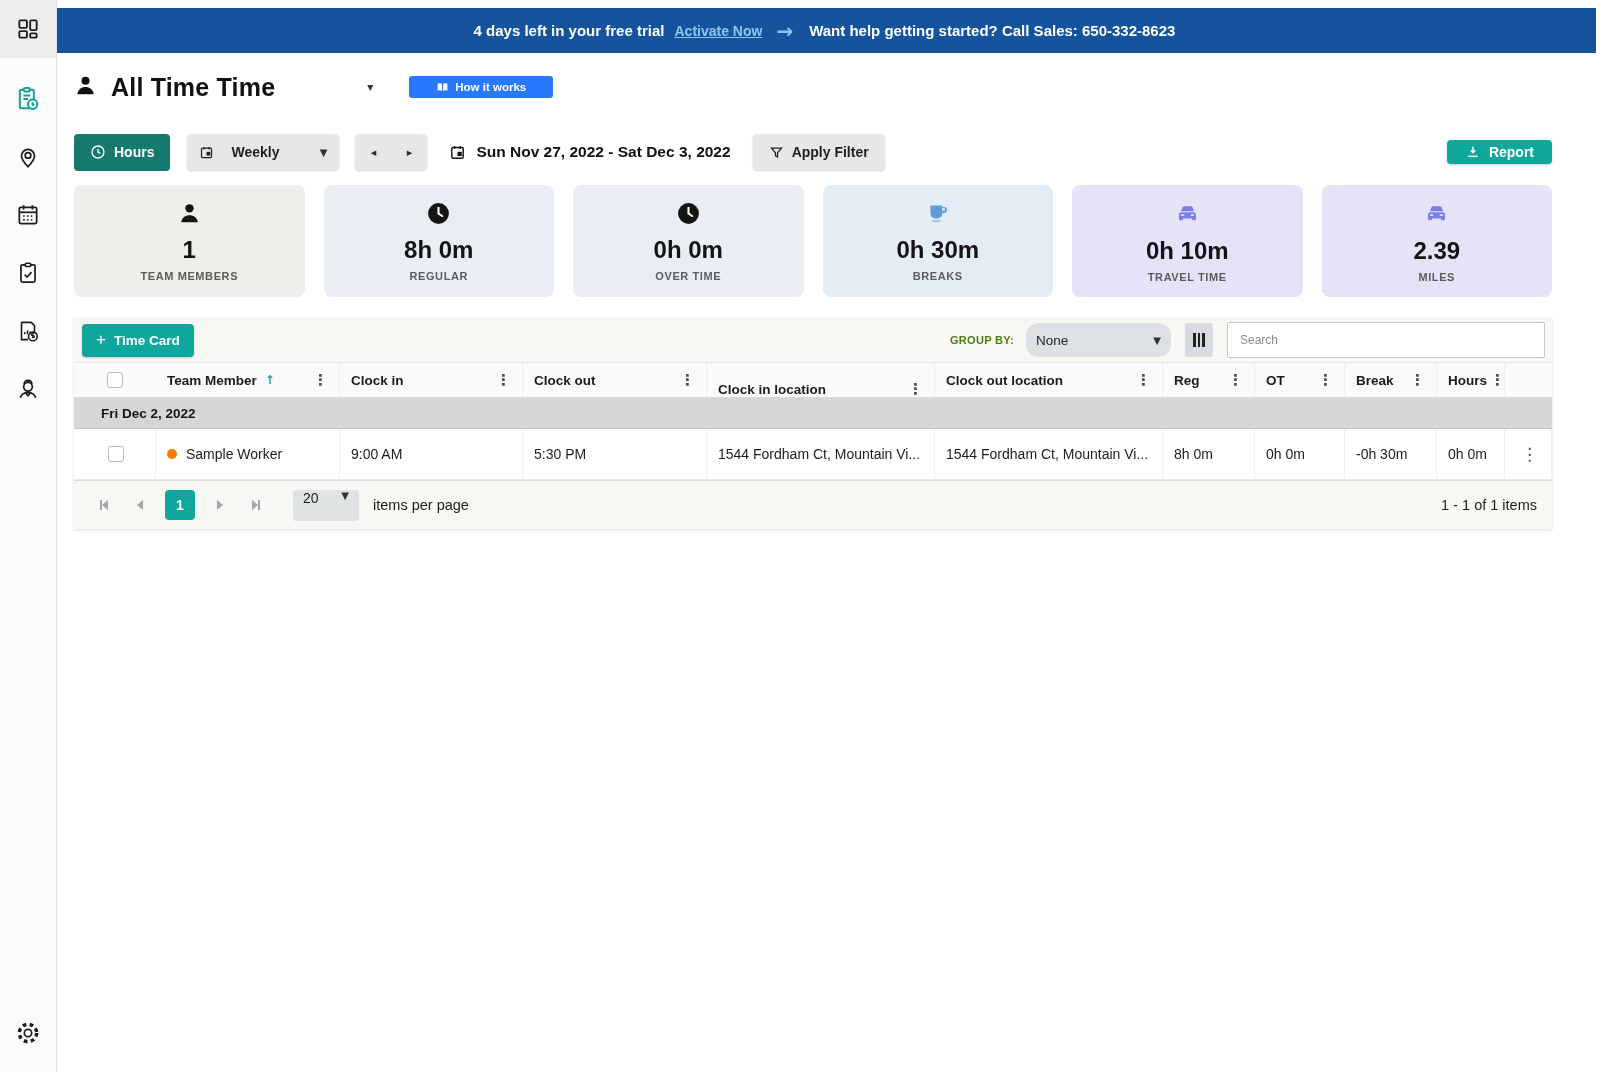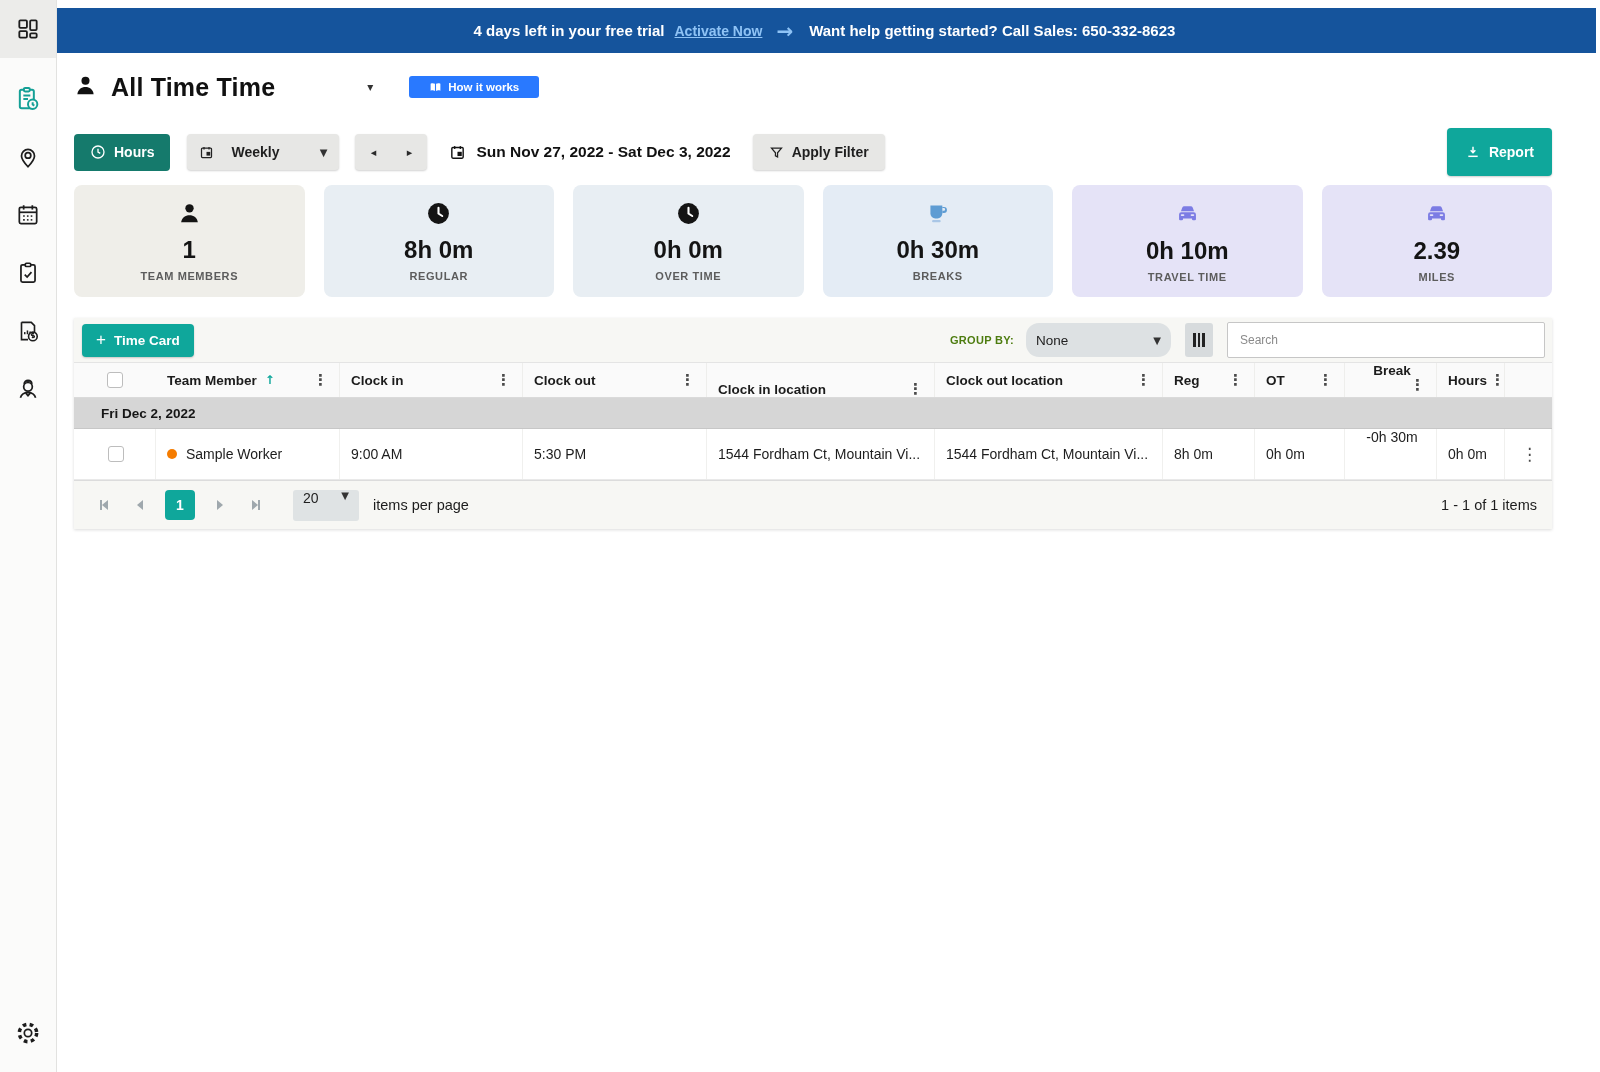--- a/index.html
+++ b/index.html
@@ -19,36 +19,36 @@
             display:flex; align-items:center; justify-content:center; font-size:15px; font-weight:bold; }
   .banner a.activate { color:#8fc3f5; font-weight:bold; text-decoration:underline; margin-left:10px; font-size:14px; cursor:pointer; }
   .banner .arrow { color:#8fc3f5; font-size:20px; margin:0 16px 0 14px; font-family:"DejaVu Sans",sans-serif; }
 
   
   .title-row { position:absolute; left:74px; top:68px; height:38px; display:flex; align-items:center; }
   .title-person { margin-right:14px; }
   .page-title { font-size:25px; font-weight:bold; color:#111; letter-spacing:0.2px; }
   .title-caret { margin-left:92px; font-size:12px; color:#333; font-family:"DejaVu Sans",sans-serif; cursor:pointer; }
   .hiw-badge { margin-left:36px; background:#2979ff; color:#fff; font-size:11.5px; font-weight:bold; height:22px;
-               display:flex; align-items:center; gap:6px; padding:0 20px; border-radius:3px; cursor:pointer; }
+               display:flex; align-items:center; gap:6px; padding:0 27px; border-radius:3px; cursor:pointer; }
 
   
   .toolbar { position:absolute; left:74px; top:133px; width:1478px; height:38px; display:flex; align-items:center; }
   .btn { display:flex; align-items:center; gap:8px; height:36px; border:none; border-radius:4px; font-weight:bold;
          font-size:14px; cursor:pointer; font-family:inherit; }
   .btn-hours { background:#157a6c; color:#fff; padding:0 16px; height:37px; }
   .btn-gray { background:#e7e7e5; color:#1f1f1f; box-shadow:0 1px 2px rgba(0,0,0,0.18); }
   .sel-weekly { width:152px; margin-left:17px; padding:0 12px; justify-content:flex-start; }
   .sel-weekly .caret { margin-left:auto; }
   .caret { font-size:10px; color:#333; font-family:"DejaVu Sans",sans-serif; }
   .nav-arrows { margin-left:16px; width:72px; justify-content:center; gap:0; }
   .nav-arrows span { width:36px; text-align:center; font-size:11px; color:#2b2b2b; font-family:"DejaVu Sans",sans-serif; }
   .date-range { display:flex; align-items:center; gap:10px; margin-left:22px; font-size:15.5px; font-weight:bold; color:#111; }
   .btn-filter { margin-left:22px; padding:0 16px; }
-  .btn-report { margin-left:auto; background:#0fa79b; color:#fff; padding:0 18px; height:48px; box-shadow:0 1px 2px rgba(0,0,0,0.2); }
+  .btn-report { margin-left:auto; background:#0fa79b; color:#fff; padding:0 18px; height:24px; box-shadow:0 1px 2px rgba(0,0,0,0.2); }
 
   
   .stats { position:absolute; left:74px; top:185px; width:1478px; display:flex; gap:19px; }
   .stat-card { flex:1; height:112px; border-radius:8px; display:flex; flex-direction:column; align-items:center; justify-content:center; gap:6px; }
   .st-gray   { background:#efeee9; }
   .st-blue   { background:#e8eef3; }
   .st-blue2  { background:#e4ecf5; }
   .st-purple { background:#e5e3f7; }
   .stat-value { font-size:24px; font-weight:bold; color:#141414; }
   .stat-label { font-size:11px; font-weight:bold; color:#5c5c5c; letter-spacing:0.6px; }
@@ -73,21 +73,21 @@
   .thead { display:flex; height:36px; background:#fafafa; border-top:1px solid #e4e4e4; border-bottom:1px solid #dadada; align-items:center; }
   .th { display:flex; align-items:center; font-size:13.5px; font-weight:bold; color:#1c1c1c; padding:0 8px 0 11px; height:100%;
         border-right:1px solid #eeeeec; }
   .th .kebab { margin-left:auto; }
   .kebab { font-family:"DejaVu Sans",sans-serif; color:#4a4a4a; font-size:15px; line-height:1; cursor:pointer; padding:0 3px; }
   .sort-up { color:#0fa79b; font-size:12px; margin-left:8px; font-family:"DejaVu Sans",sans-serif; }
 
   .col-check { width:82px; display:flex; align-items:center; justify-content:center; border-right:none; padding:0; }
   .col-tm { width:184px; } .col-cin { width:183px; } .col-cout { width:184px; }
   .col-cinloc { width:228px;align-items:flex-end; } .col-coutloc { width:228px; }
-  .col-reg { width:92px; } .col-ot { width:90px; } .col-break { width:92px;flex-direction:column; } .col-hours { width:68px; }
+  .col-reg { width:92px; } .col-ot { width:90px; } .col-break { width:92px; } .col-hours { width:68px; }
   .col-menu { width:47px; display:flex; align-items:center; justify-content:center; border-right:none; padding:0; }
 
   .cbx { width:16px; height:16px; border:1.5px solid #bdbdbd; border-radius:3px; background:#fff; cursor:pointer; }
 
   .group-row { height:31px; background:#d6d6d6; display:flex; align-items:center; padding-left:27px;
                font-size:13.5px; font-weight:bold; color:#161616; border-bottom:1px solid #c7c7c7; }
 
   .trow { display:flex; height:51px; background:#fff; border-bottom:1px solid #e9e9e9; }
   .td { display:flex; align-items:center; font-size:14px; color:#1d1d1d; padding:0 8px 0 11px; height:100%;
         border-right:1px solid #f0f0ee; white-space:nowrap; overflow:hidden; }

